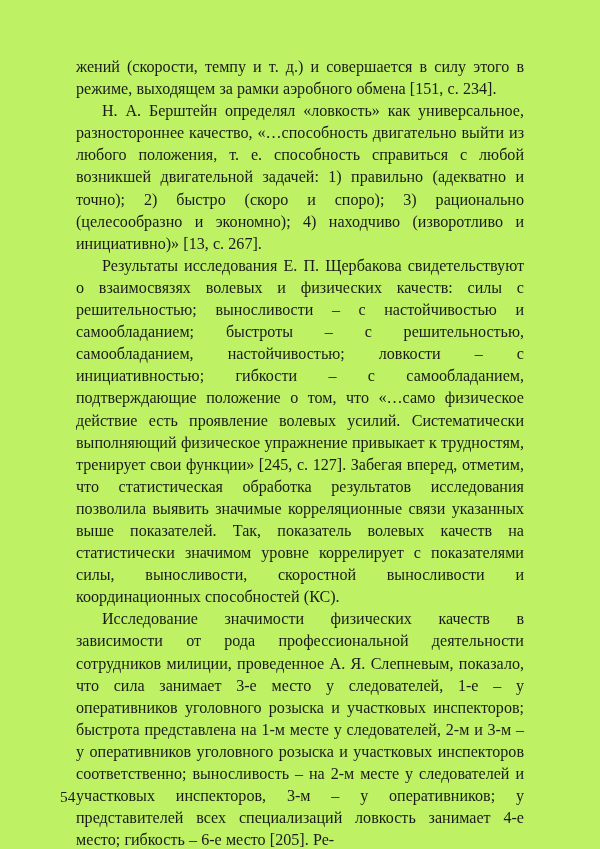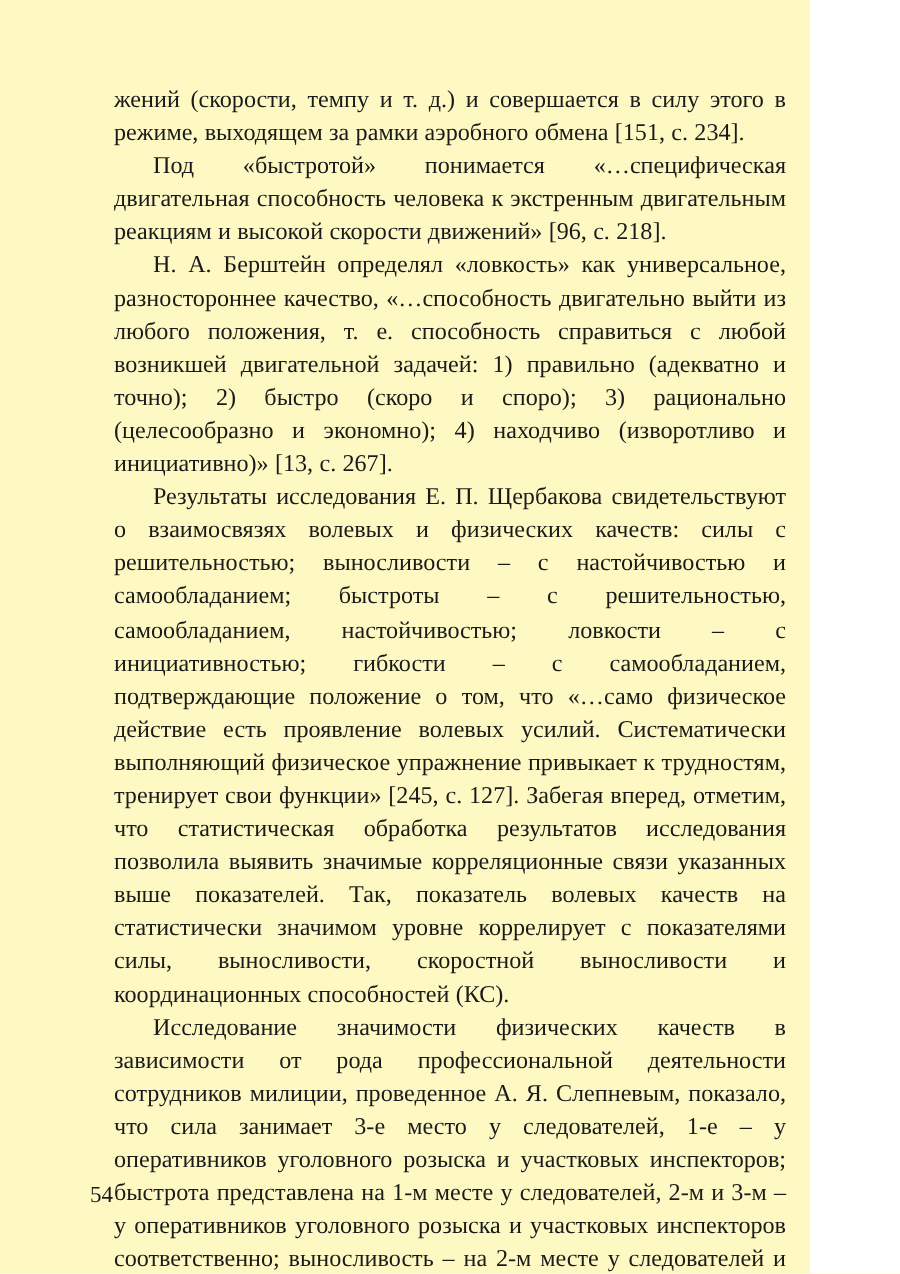--- a/index.html
+++ b/index.html
@@ -11,23 +11,23 @@
     width: 600px;
     height: 849px;
     background: #ffffff;
     font-family: "Liberation Serif", "DejaVu Serif", serif;
     color: #1a1a1a;
     overflow: hidden;
   }
 
   .page {
     position: relative;
-    width: 540px;
+    width: 600px;
     height: 849px;
-    background: #fef9c3;
+    background: #bef264;
     box-sizing: border-box;
   }
 
   .text-column {
     position: absolute;
     left: 76px;
     top: 56px;
     width: 448px;
   }
 
@@ -60,21 +60,20 @@
 </style>
 </head>
 <body>
 
 <div class="page">
 
   <div class="text-column">
 
     <p class="para continuation">жений (скорости, темпу и т. д.) и совершается в силу этого в режиме, выходящем за рамки аэробного обмена [151, с. 234].</p>
 
-    <p class="para">Под «быстротой» понимается «…специфическая двигательная способность человека к экстренным двигательным реакциям и высокой скорости движений» [96, с. 218].</p>
 
 
     <p class="para">Н. А. Берштейн определял «ловкость» как универсальное, разностороннее качество, «…способность двигательно выйти из любого положения, т. е. способность справиться с любой возникшей двигательной задачей: 1) правильно (адекватно и точно); 2) быстро (скоро и споро); 3) рационально (целесообразно и экономно); 4) находчиво (изворотливо и инициативно)» [13, с. 267].</p>
 
     <p class="para">Результаты исследования Е. П. Щербакова свидетельствуют о взаимосвязях волевых и физических качеств: силы с решительностью; выносливости – с настойчивостью и самообладанием; быстроты – с решительностью, самообладанием, настойчивостью; ловкости – с инициативностью; гибкости – с самообладанием, подтверждающие положение о том, что «…само физическое действие есть проявление волевых усилий. Систематически выполняющий физическое упражнение привыкает к трудностям, тренирует свои функции» [245, с. 127]. Забегая вперед, отметим, что статистическая обработка результатов исследования позволила выявить значимые корреляционные связи указанных выше показателей. Так, показатель волевых качеств на статистически значимом уровне коррелирует с показателями силы, выносливости, скоростной выносливости и координационных способностей (КС).</p>
 
     <p class="para">Исследование значимости физических качеств в зависимости от рода профессиональной деятельности сотрудников милиции, проведенное А. Я. Слепневым, показало, что сила занимает 3-е место у следователей, 1-е – у оперативников уголовного розыска и участковых инспекторов; быстрота представлена на 1-м месте у следователей, 2-м и 3-м – у оперативников уголовного розыска и участковых инспекторов соответственно; выносливость – на 2-м месте у следователей и участковых инспекторов, 3-м – у оперативников; у представителей всех специализаций ловкость занимает 4-е место; гибкость – 6-е место [205]. Ре-</p>
 
   </div>
 

